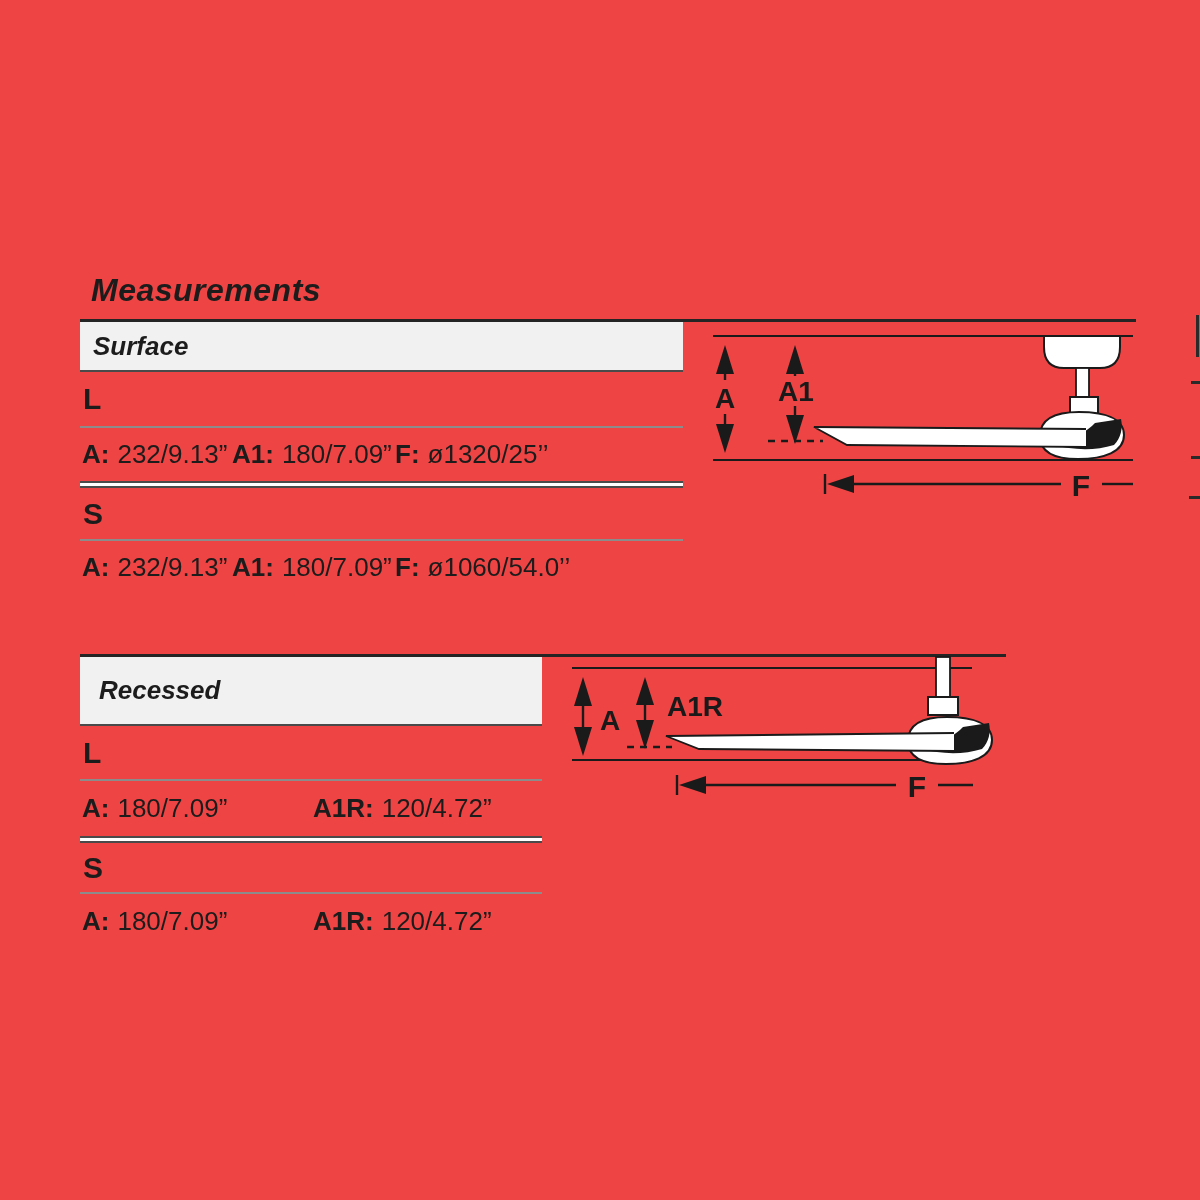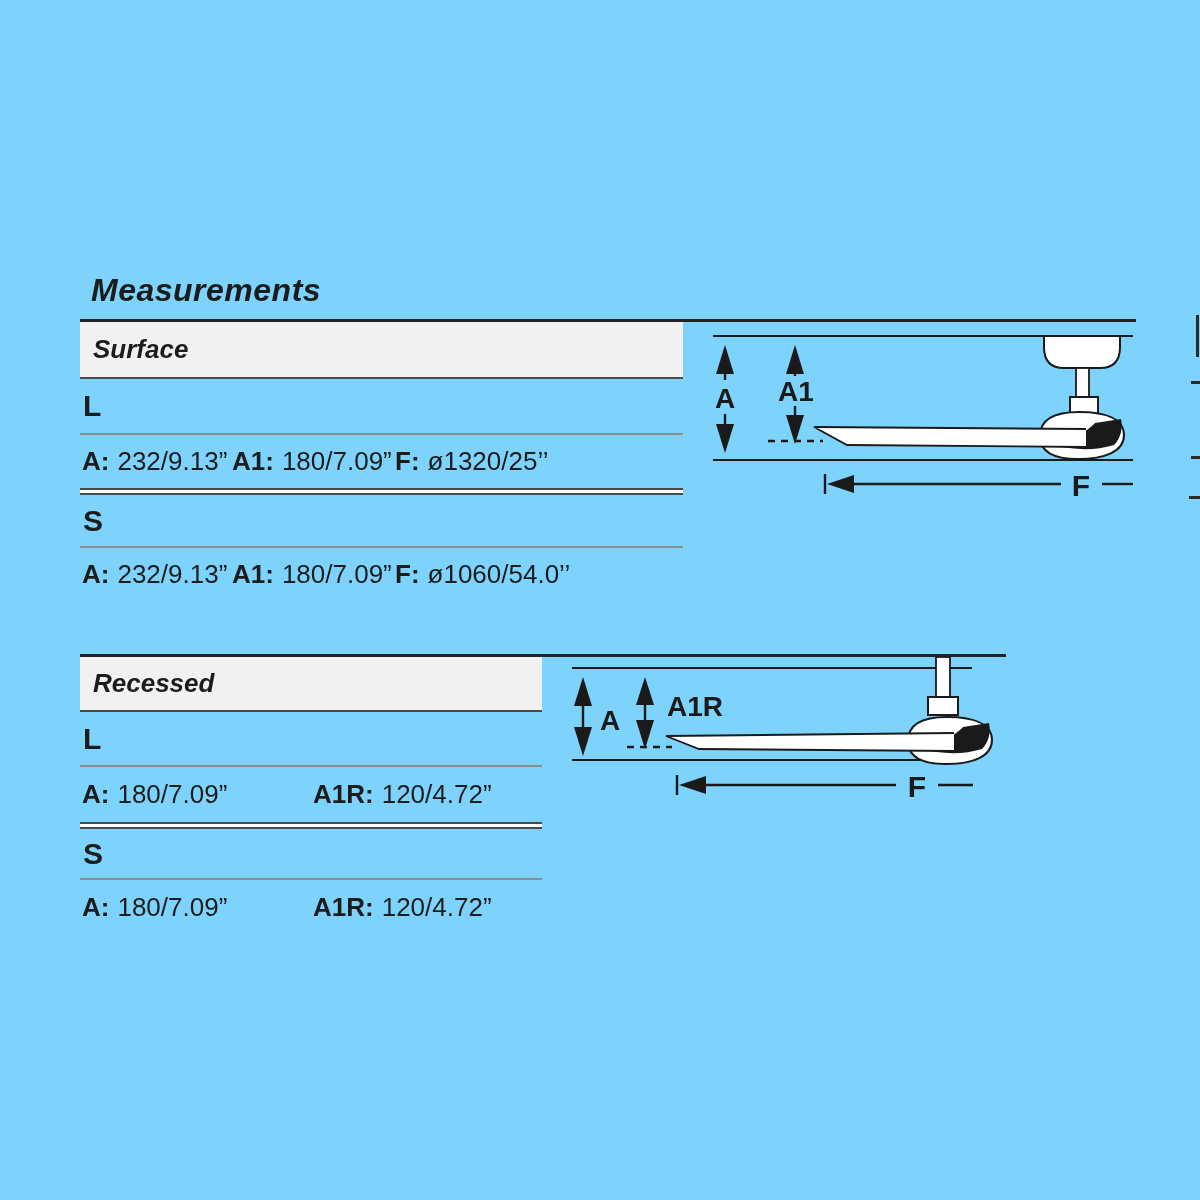--- a/index.html
+++ b/index.html
@@ -1,17 +1,17 @@
 <!DOCTYPE html>
 <html><head>
 <meta charset="utf-8">
 <style>
   html,body{margin:0;padding:0;background:#ffffff;}
   #page{
-    position:relative;width:1200px;height:1200px;background:#7dd3fc;overflow:hidden;
+    position:relative;width:1200px;height:1200px;background:#ef4444;overflow:hidden;
     font-family:"Liberation Sans",sans-serif;color:#1a1a1a;
   }
   .abs{position:absolute;}
   
   .main-heading{
     left:91px;top:272px;font-size:32px;font-weight:bold;font-style:italic;
     letter-spacing:.5px;color:#1c1c1c;
   }
   
   .rule-heavy{height:3px;background:#242424;}
@@ -46,21 +46,21 @@
 <body>
 
 <div id="page">
 
   <div class="abs main-heading">Measurements</div>
 
   <div class="abs rule-heavy" style="left:80px;top:319px;width:1056px;"></div>
   <div class="abs rule-heavy" style="left:80px;top:654px;width:926px;"></div>
 
   <div class="abs spec-table" style="left:80px;top:322px;width:603px;">
-    <div class="thead" style="height:57px;font-style:italic;">
+    <div class="thead" style="height:50px;font-style:italic;">
       <span>Surface</span>
     </div>
     <div class="row-size" style="height:56px;">
       <span>L</span>
     </div>
     <div class="row-spec" style="height:53px;">
       <span class="spec" style="left:2px;">
           <span class="lbl">A:</span>
           <span class="val">232/9.13”</span>
         </span>
@@ -131,21 +131,21 @@
     <g>
       <line x1="825" y1="474" x2="825" y2="494" stroke="#1a1a1a" stroke-width="2.4"></line>
       <polygon points="827,484 854,475 854,493" fill="#1a1a1a"></polygon>
       <line x1="851" y1="484" x2="1061" y2="484" stroke="#1a1a1a" stroke-width="2.4"></line>
       <text x="1081" y="485" font-size="30" text-anchor="middle" dominant-baseline="central">F</text>
       <line x1="1102" y1="484" x2="1133" y2="484" stroke="#1a1a1a" stroke-width="2.4"></line>
     </g>
   </svg>
 
   <div class="abs spec-table" style="left:80px;top:657px;width:462px;">
-    <div class="thead" style="height:55px;padding-left:13px;">
+    <div class="thead" style="height:69px;padding-left:19px;">
       <span>Recessed</span>
     </div>
     <div class="row-size" style="height:55px;">
       <span>L</span>
     </div>
     <div class="row-spec" style="height:55px;">
       <span class="spec" style="left:2px;">
           <span class="lbl">A:</span>
           <span class="val">180/7.09”</span>
         </span>

